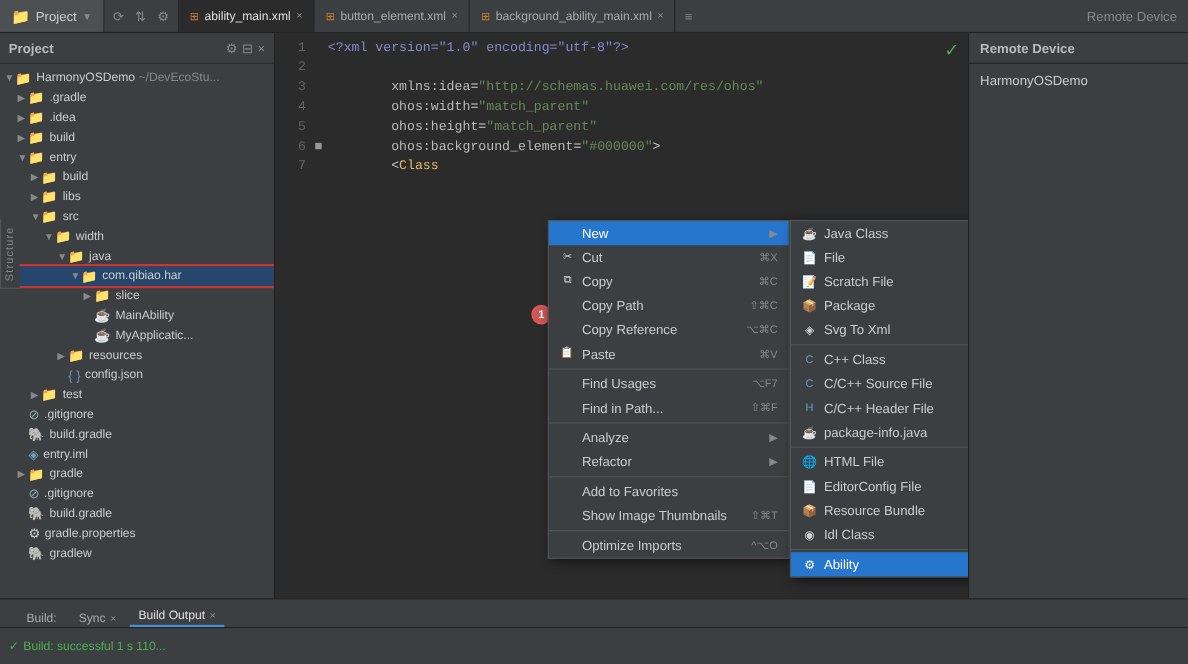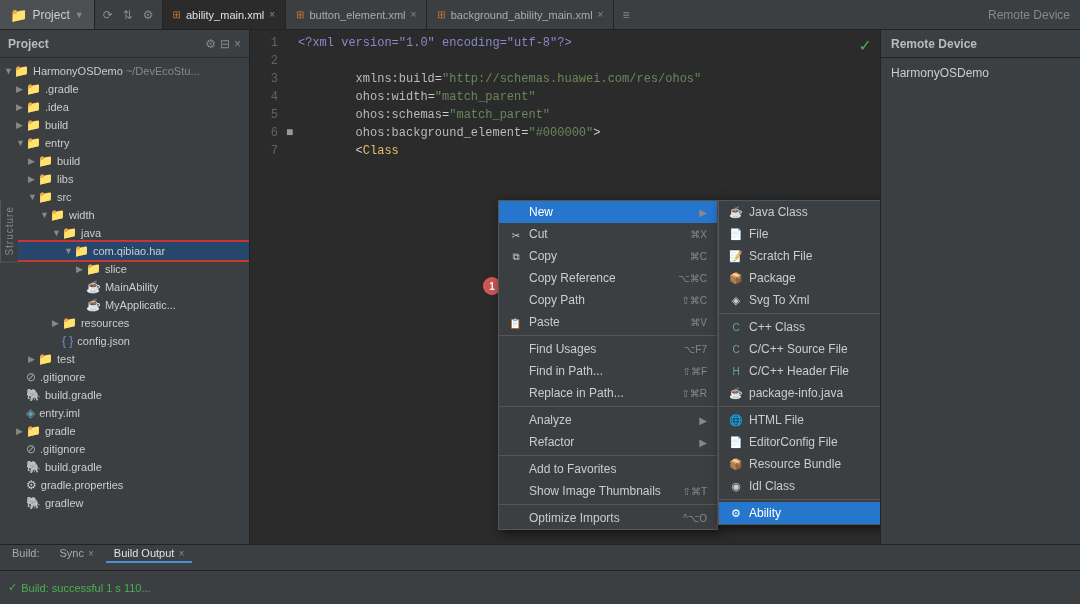--- a/index.html
+++ b/index.html
@@ -187,21 +187,21 @@
     .cm-item {
       display: flex;
       align-items: center;
       padding: 4px 10px;
       cursor: pointer;
       color: #ccc;
       justify-content: space-between;
       gap: 4px;
     }
     .cm-item.highlighted { background: #2676ce; color: #fff; }
-    .cm-item-left { display: flex; align-items: flex-end; gap: 6px; }
+    .cm-item-left { display: flex; align-items: flex-start; gap: 6px; }
     .cm-shortcut { color: #888; font-size: 10px; white-space: nowrap; }
     .cm-arrow { color: #888; font-size: 10px; }
     .cm-icon { width: 14px; text-align: center; font-size: 10px; }
 
     
     .submenu-new {
       position: absolute;
       left: 468px;
       top: 170px;
       width: 200px;
@@ -228,24 +228,24 @@
     .bottom-panel {
       height: 60px;
       background: #3c3f41;
       border-top: 1px solid #222;
       display: flex;
       flex-direction: column;
       flex-shrink: 0;
     }
     .bottom-tabs {
       display: flex;
-      align-items: flex-start;
+      align-items: flex-end;
       height: 26px;
       border-bottom: 1px solid #222;
-      padding: 0 4px;
+      padding: 0 16px;
       gap: 4px;
     }
     .bottom-tab {
       display: flex;
       align-items: center;
       padding: 2px 8px;
       font-size: 11px;
       color: #aaa;
       cursor: pointer;
       gap: 4px;
@@ -600,31 +600,31 @@
         <span class="gutter-marker"></span>
         <span class="line-content kw-xml-decl">&lt;?xml version="1.0" encoding="utf-8"?&gt;</span>
       </div>
       <div class="code-line">
         <span class="line-num">2</span>
         <span class="gutter-marker"></span>
       </div>
       <div class="code-line">
         <span class="line-num">3</span>
         <span class="gutter-marker"></span>
-        <span class="line-content">        <span class="kw-attr">xmlns:build</span>=<span class="kw-string">"http://schemas.huawei.com/res/ohos"</span></span>
+        <span class="line-content">        <span class="kw-attr">xmlns:idea</span>=<span class="kw-string">"http://schemas.huawei.com/res/ohos"</span></span>
       </div>
       <div class="code-line">
         <span class="line-num">4</span>
         <span class="gutter-marker"></span>
         <span class="line-content">        <span class="kw-attr">ohos:width</span>=<span class="kw-string">"match_parent"</span></span>
       </div>
       <div class="code-line">
         <span class="line-num">5</span>
         <span class="gutter-marker"></span>
-        <span class="line-content">        <span class="kw-attr">ohos:schemas</span>=<span class="kw-string">"match_parent"</span></span>
+        <span class="line-content">        <span class="kw-attr">ohos:height</span>=<span class="kw-string">"match_parent"</span></span>
       </div>
       <div class="code-line">
         <span class="line-num">6</span>
         <span class="gutter-marker" style="color:#999;">■</span>
         <span class="line-content">        <span class="kw-attr">ohos:background_element</span>=<span class="kw-string">"#000000"</span>&gt;</span>
       </div>
       <div class="code-line">
         <span class="line-num">7</span>
         <span class="gutter-marker"></span>
         <span class="line-content">        &lt;<span class="kw-tag">Class</span></span>
@@ -650,30 +650,30 @@
       <div class="cm-item">
         <div class="cm-item-left">
           <span class="cm-icon">⧉</span>
           <span>Copy</span>
         </div>
         <span class="cm-shortcut">⌘C</span>
       </div>
       <div class="cm-item">
         <div class="cm-item-left">
           <span class="cm-icon"></span>
+          <span>Copy Path</span>
+        </div>
+        <span class="cm-shortcut">⇧⌘C</span>
+      </div>
+      <div class="cm-item">
+        <div class="cm-item-left">
+          <span class="cm-icon"></span>
           <span>Copy Reference</span>
         </div>
         <span class="cm-shortcut">⌥⌘C</span>
-      </div>
-      <div class="cm-item">
-        <div class="cm-item-left">
-          <span class="cm-icon"></span>
-          <span>Copy Path</span>
-        </div>
-        <span class="cm-shortcut">⇧⌘C</span>
       </div>
       <div class="cm-item">
         <div class="cm-item-left">
           <span class="cm-icon">📋</span>
           <span>Paste</span>
         </div>
         <span class="cm-shortcut">⌘V</span>
       </div>
       <div style="height:1px;background:#555;margin:2px 0;"></div>
       <div class="cm-item">
@@ -682,27 +682,20 @@
           <span>Find Usages</span>
         </div>
         <span class="cm-shortcut">⌥F7</span>
       </div>
       <div class="cm-item">
         <div class="cm-item-left">
           <span class="cm-icon"></span>
           <span>Find in Path...</span>
         </div>
         <span class="cm-shortcut">⇧⌘F</span>
-      </div>
-      <div class="cm-item">
-        <div class="cm-item-left">
-          <span class="cm-icon"></span>
-          <span>Replace in Path...</span>
-        </div>
-        <span class="cm-shortcut">⇧⌘R</span>
       </div>
       <div style="height:1px;background:#555;margin:2px 0;"></div>
       <div class="cm-item">
         <div class="cm-item-left">
           <span class="cm-icon"></span>
           <span>Analyze</span>
         </div>
         <span class="cm-arrow">▶</span>
       </div>
       <div class="cm-item">

